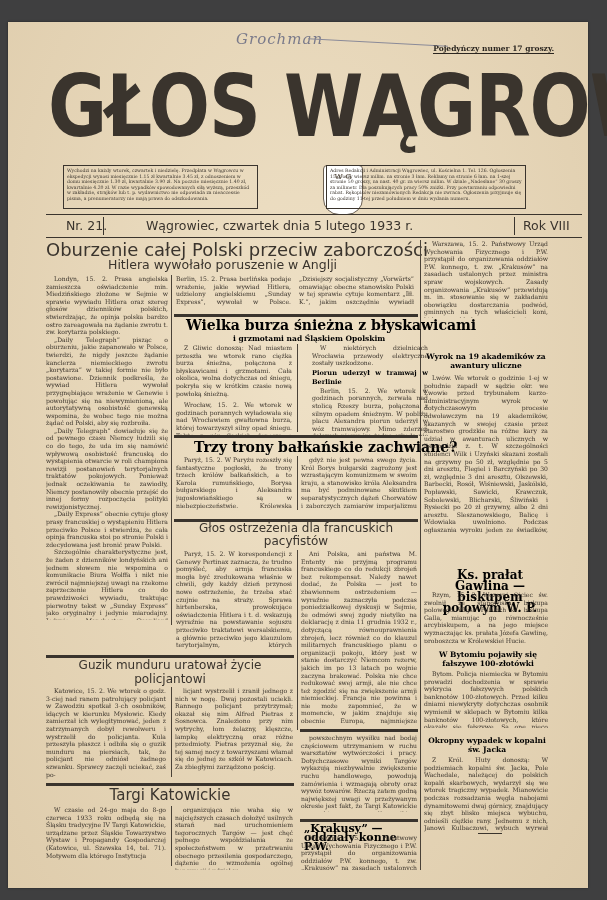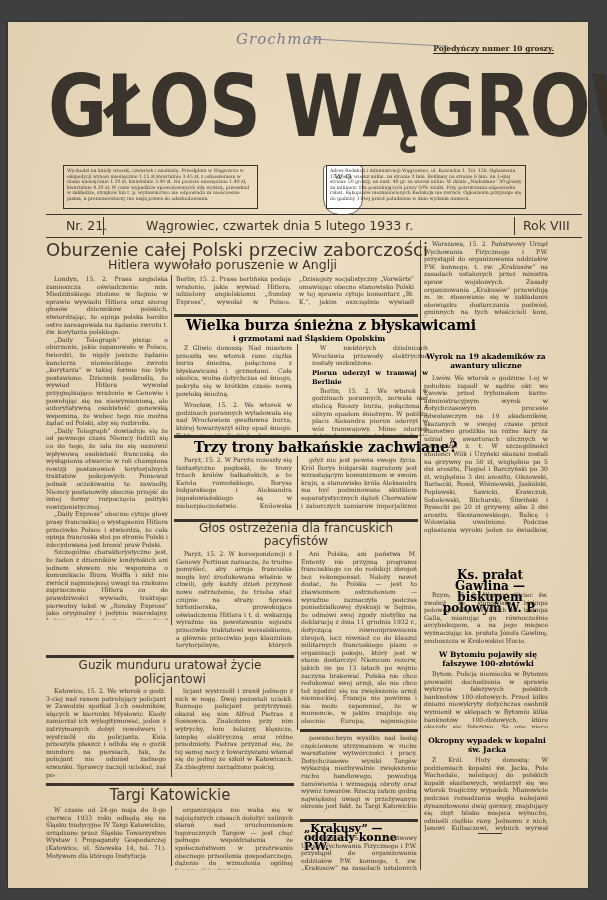--- a/index.html
+++ b/index.html
@@ -24,21 +24,21 @@
   .vline{width:1px;background:#4a4238;}
   .thick{height:3px;background:#3a342d;}
 </style>
 </head>
 <body>
 
 <div class="paper">
 
   <div class="abs hand">Grochman</div>
   <div class="abs hand-line"></div>
-  <div class="abs price">Pojedyńczy numer 10 groszy.</div>
+  <div class="abs price">Pojedyńczy numer 17 groszy.</div>
 
   <div class="abs masthead">GŁOS WĄGROWIECKI</div>
 
   <div class="abs infobox" style="left:55px;">Wychodzi na każdy wtorek, czwartek i niedzielę. Przedpłata w Wągrowcu w ekspedycji wynosi miesięcznie 1.15 zł kwartalnie 3.45 zł, z odnoszeniem w domu miesięcznie 1.30 zł, kwartalnie 3.90 zł. Na poczcie miesięcznie 1.40 zł, kwartalnie 4.20 zł. W razie wypadków spowodowanych siłą wyższą, przeszkód w zakładzie, strajków lub t. p. wydawnictwo nie odpowiada za nieaccessie pisma, a prenumeratorzy nie mają prawa do odszkodowania.</div>
   <div class="abs crest"><span>W G</span></div>
   <div class="abs infobox" style="left:318px;width:200px;">Adres Redakcji i Administracji Wągrowiec, ul. Kościelna 1. Tel. 126. Ogłoszenia 15 groszy wiersz milim. na stronie 3 łam. Reklamy na stronie 6 łam. na 1-szej stronie 50 groszy, na nast. 40 gr. za wiersz milim. W dziale „Nadesłane” 30 groszy za milimetr. Dla poszukujących pracy 50% zniżki. Przy powtarzaniu odpowiedni rabat. Rękopisów niezamówionych Redakcja nie zwraca. Ogłoszenia przyjmuje się do godziny 11-tej przed południem w dniu wydania numeru.</div>
 
   <div class="abs rule" style="left:38px;top:192px;width:536px;"></div>
   <div class="abs dateline">
     <span class="seg" style="left:2px;margin-left:18px;">Nr. 21.</span>

